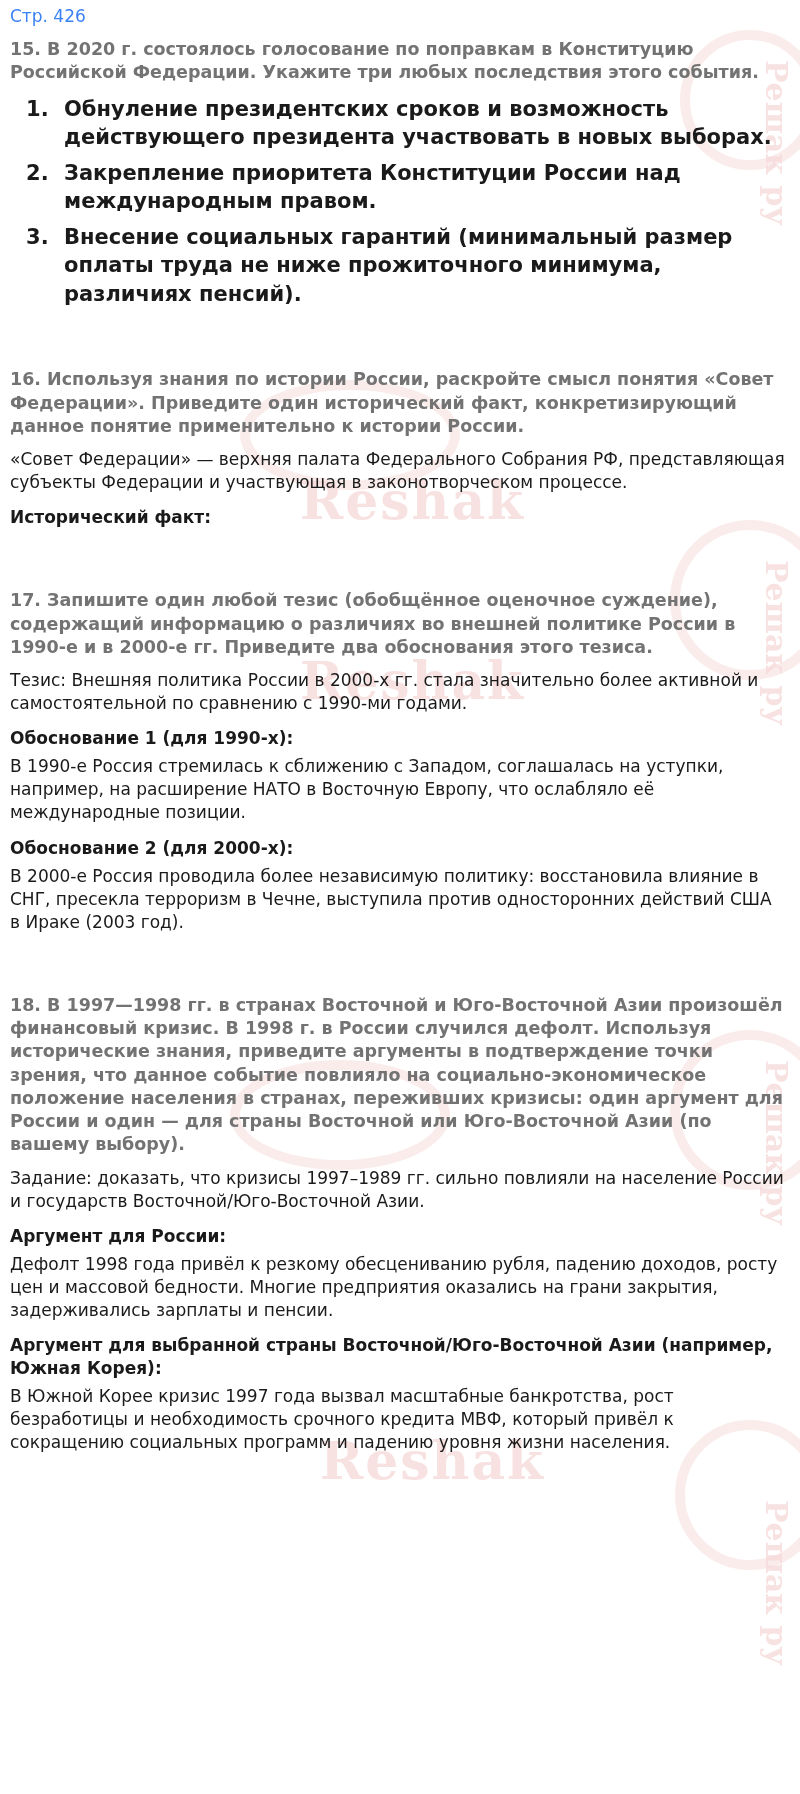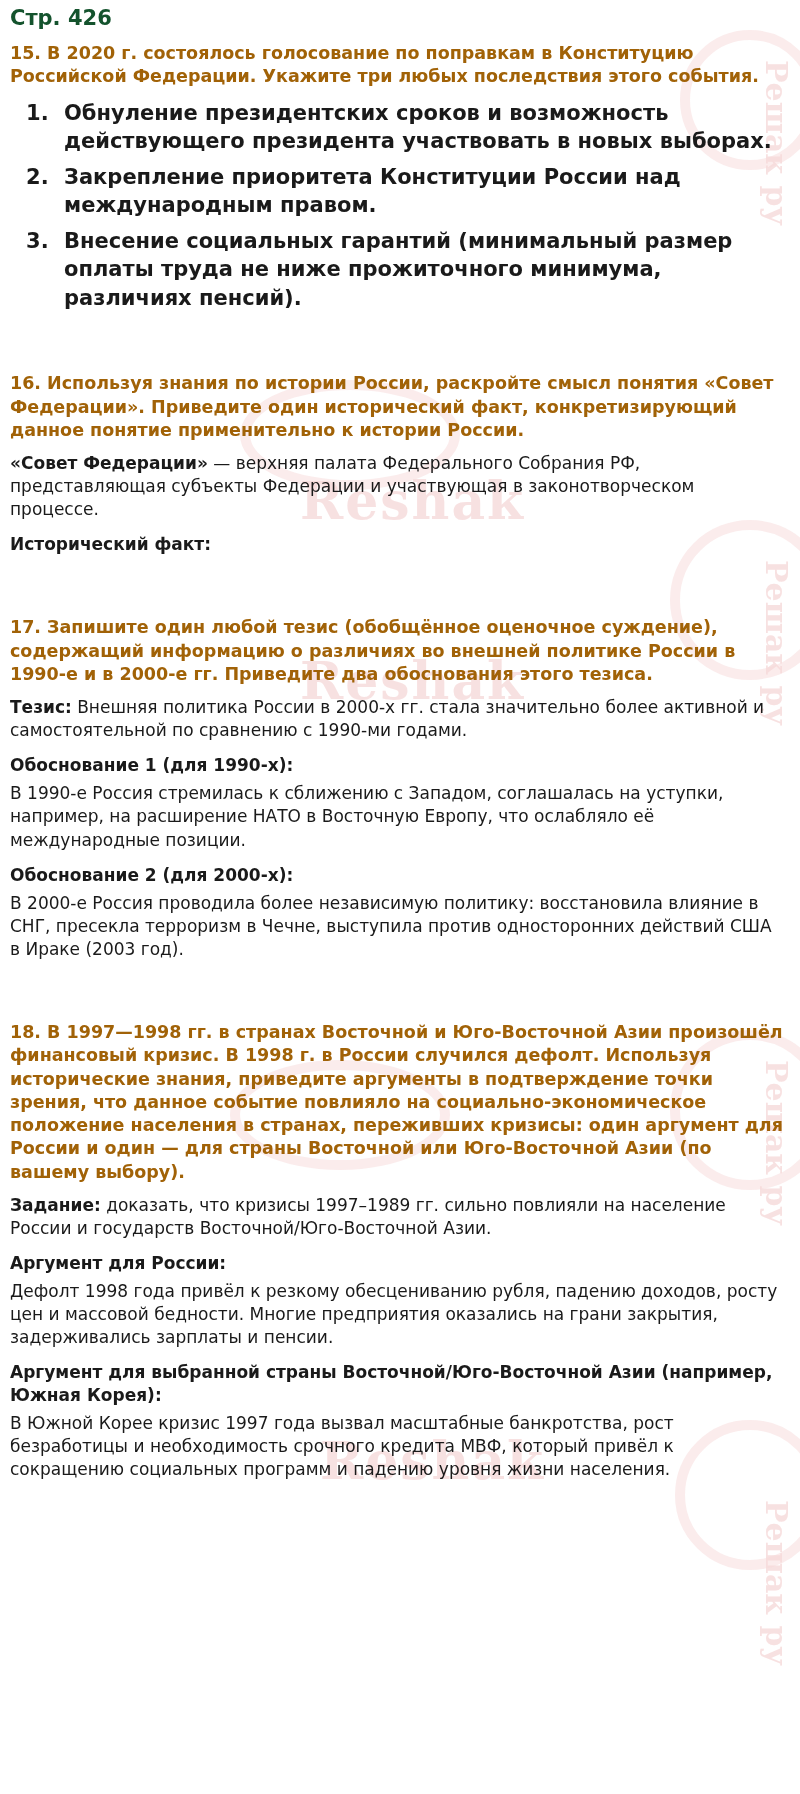--- a/index.html
+++ b/index.html
@@ -45,39 +45,39 @@
     font-weight: 700;
     writing-mode: vertical-rl;
   }
   .wm-ring {
     position: absolute;
     border: 10px solid #f7dada;
     border-radius: 50%;
     opacity: .5;
   }
   .page-num {
-    font-size: 21px;
-    font-weight: 700;
+    font-size: 17px;
+    font-weight: 400;
     margin: 0 0 12px 0;
-    color: #14532d;
+    color: #3b82f6;
   }
   .q-head {
     font-size: 17.5px;
     font-weight: 700;
     line-height: 1.33;
     margin: 0 0 10px 0;
-    color: #a16207;
+    color: #737373;
   }
   .para {
     font-size: 17px;
     line-height: 1.36;
     margin: 0 0 12px 0;
   }
   .para b, .lead {
-    font-weight: 700;
+    font-weight: 400;
   }
   .sub-head {
     font-size: 17px;
     font-weight: 700;
     line-height: 1.35;
     margin: 8px 0 5px 0;
   }
   ol.answers {
     margin: 0 0 6px 0;
     padding-left: 46px;

